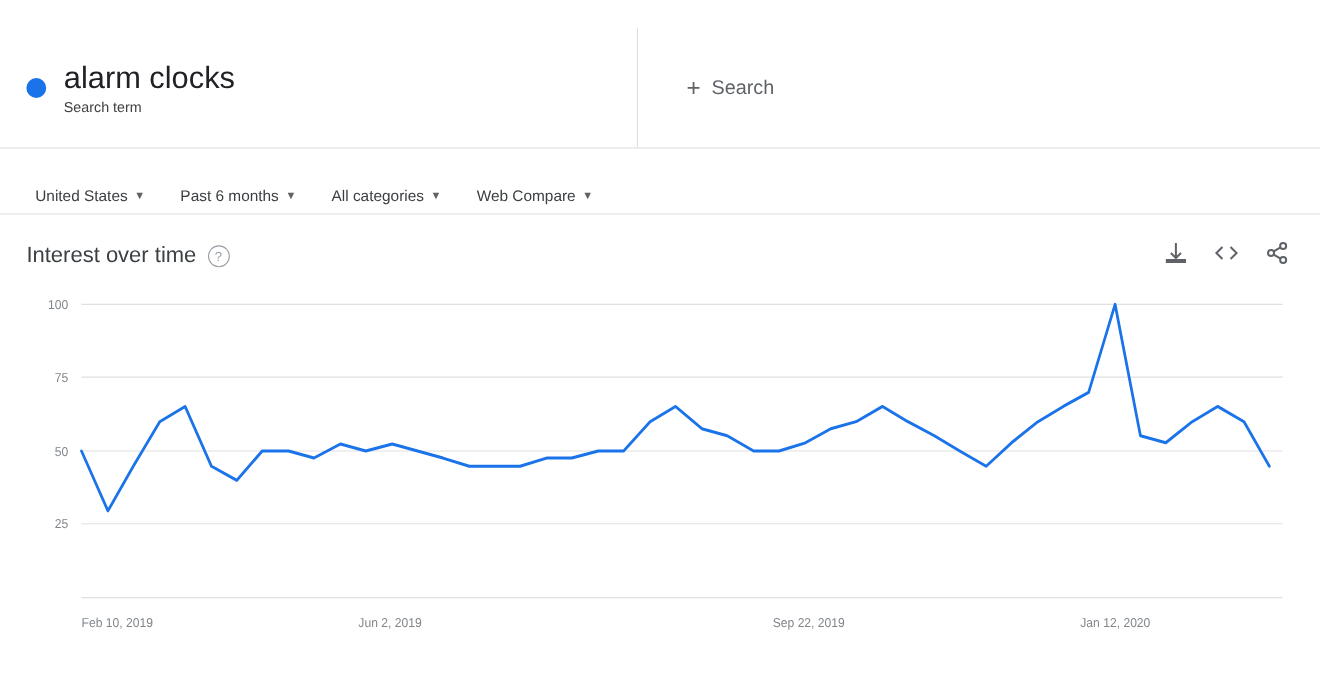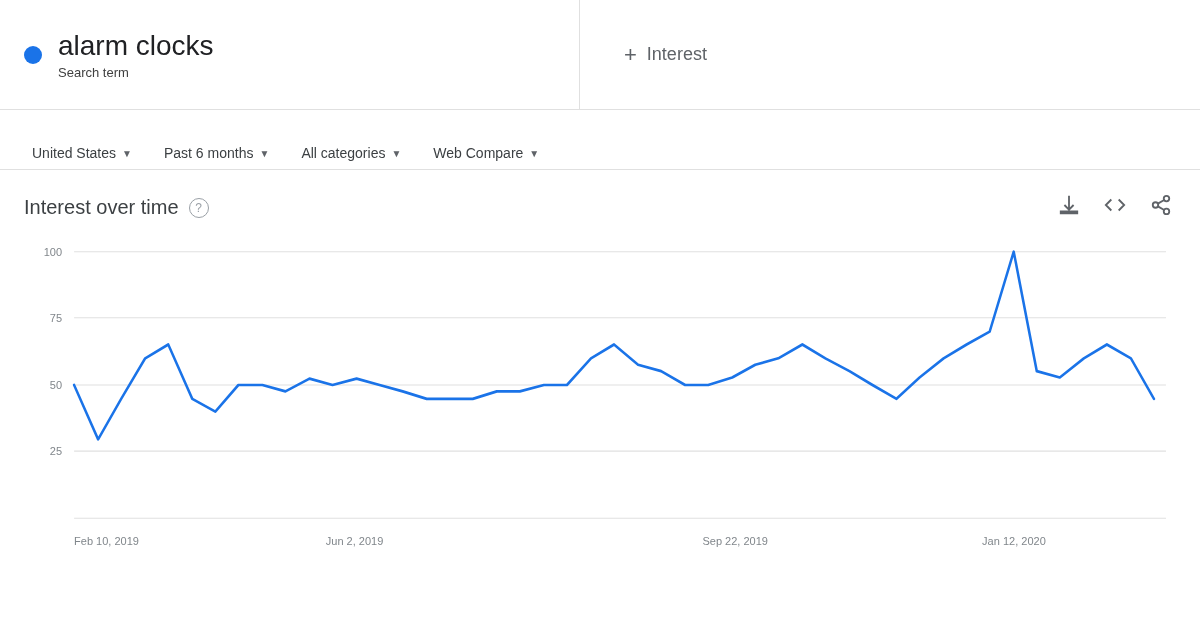--- a/index.html
+++ b/index.html
@@ -4,20 +4,21 @@
   <style>
     * { box-sizing: border-box; margin: 0; padding: 0; }
     body { font-family: 'Arial', sans-serif; background: #fff; color: #333; width: 1200px; height: 626px; overflow: hidden; }
 
     
     .header {
       display: flex;
       align-items: center;
       border-bottom: 1px solid #e0e0e0;
       height: 110px;
+      margin-top: 25px;
     }
     .search-term-section {
       display: flex;
       align-items: center;
       padding: 0 24px;
       flex: 0 0 580px;
       border-right: 1px solid #e0e0e0;
       height: 100%;
     }
     .blue-dot {
@@ -153,21 +154,21 @@
   <div class="search-term-section">
     <div class="blue-dot"></div>
     <div class="search-term-text">
       <h1>alarm clocks</h1>
       <div class="subtitle">Search term</div>
     </div>
   </div>
   <div class="compare-section">
     <button class="compare-btn">
       <span class="compare-plus">+</span>
-      <span>Interest</span>
+      <span>Search</span>
     </button>
   </div>
 </div>
 
 <div class="filter-bar">
   <button class="filter-dropdown">
     <span>United States</span>
     <span class="dropdown-arrow">▼</span>
   </button>
   <button class="filter-dropdown">

